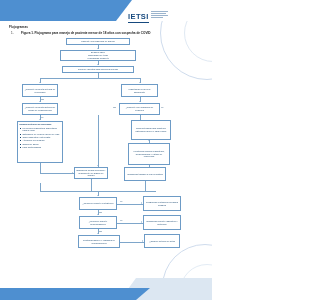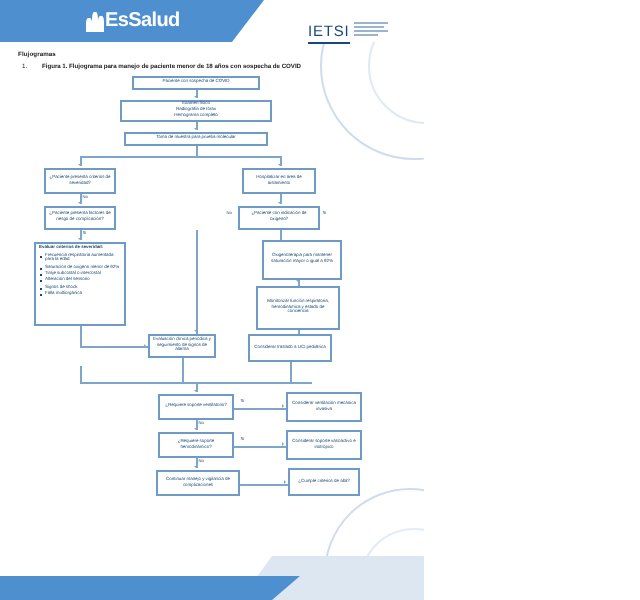--- a/index.html
+++ b/index.html
@@ -39,22 +39,22 @@
   .logo-mark i:nth-child(3){width:2.5px;height:8px;}
   .logo-text{
     color:#fff;font-size:10px;font-weight:bold;letter-spacing:-0.3px;
     line-height:11px;white-space:nowrap;
   }
   .logo-ietsi{
     position:absolute;left:128px;top:5px;z-index:3;
     display:flex;align-items:center;gap:2px;
   }
   .ietsi-word{
-    color:#16497e;font-size:7.5px;font-weight:normal;letter-spacing:0.4px;
-    line-height:8px;border-bottom:0.8px solid #16497e;padding-bottom:0.5px;margin-left:26px;
+    color:#16497e;font-size:7.5px;font-weight:bold;letter-spacing:0.4px;
+    line-height:8px;border-bottom:0.8px solid #16497e;padding-bottom:0.5px;
   }
   .ietsi-lines{display:flex;flex-direction:column;gap:0.8px;padding-top:1px;}
   .ietsi-lines span{display:block;height:1.1px;background:#9bb4cd;}
   .ietsi-lines span:nth-child(1){width:17px;}
   .ietsi-lines span:nth-child(2){width:15px;}
   .ietsi-lines span:nth-child(3){width:17px;}
   .ietsi-lines span:nth-child(4){width:12px;}
 
   
   .arc{position:absolute;border:0.7px solid #cfdced;border-radius:50%;}
@@ -130,28 +130,20 @@
 <div class="page">
 
   <div class="arc arc-tr"></div>
   <div class="arc arc-tr2"></div>
   <div class="arc arc-br"></div>
   <div class="arc arc-br2"></div>
 
   <div class="header-band"></div>
   <div class="hdr-white-wedge"></div>
 
-  <div class="logo-essalud">
-    <span class="logo-mark">
-      <i></i>
-        <i></i>
-        <i></i>
-    </span>
-    <span class="logo-text">EsSalud</span>
-  </div>
 
   <div class="logo-ietsi">
     <span>
       <span class="ietsi-word">IETSI</span>
     </span>
     <span class="ietsi-lines">
       <span></span>
         <span></span>
         <span></span>
         <span></span>

